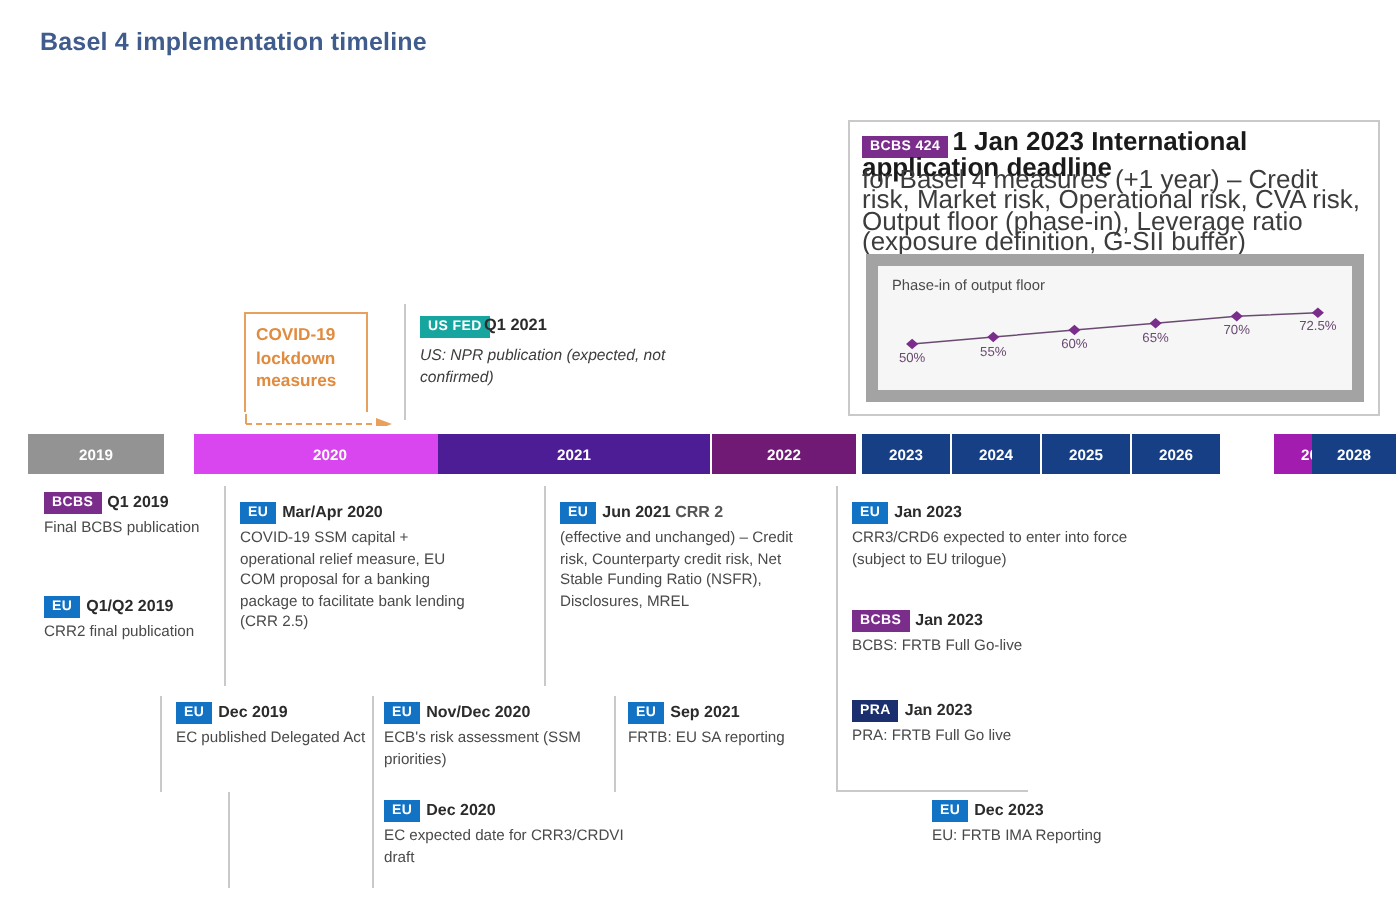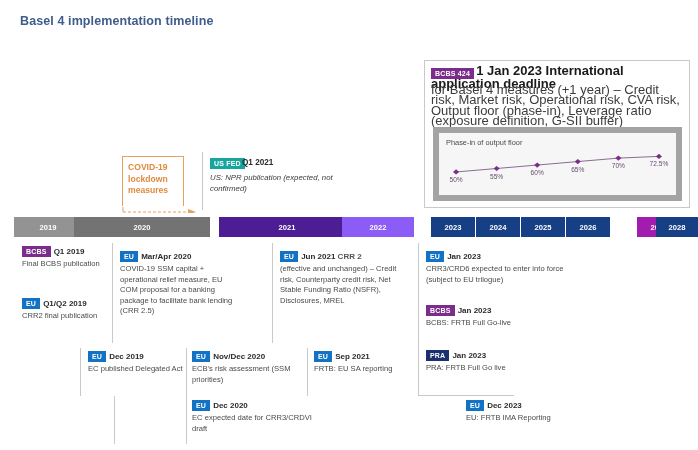--- a/index.html
+++ b/index.html
@@ -160,27 +160,27 @@
     <div class="usfed-date">Q1 2021</div>
     <div class="usfed-body">US: NPR publication (expected, not confirmed)</div>
   </div>
 
   <div class="vrule" style="left:202px;top:152px;height:58px;"></div>
 
   <div class="yearbar" id="yearbar">
       <div class="yr" style="left: 0px; width: 68px; background: rgb(147, 147, 147);">
         <span>2019</span>
       </div>
-      <div class="yr" style="left: 60px; width: 136px; background: #737373;">
+      <div class="yr" style="left: 83px; width: 136px; background: #d946ef;">
         <span>2020</span>
       </div>
       <div class="yr" style="left: 205px; width: 136px; background: #4c1d95;">
         <span>2021</span>
       </div>
-      <div class="yr" style="left: 328px; width: 72px; background: #8b5cf6;">
+      <div class="yr" style="left: 342px; width: 72px; background: #701a75;">
         <span>2022</span>
       </div>
       <div class="yr" style="left: 417px; width: 44px; background: rgb(22, 63, 134);">
         <span>2023</span>
       </div>
       <div class="yr" style="left: 462px; width: 44px; background: rgb(22, 63, 134);">
         <span>2024</span>
       </div>
       <div class="yr" style="left: 507px; width: 44px; background: rgb(22, 63, 134);">
         <span>2025</span>

